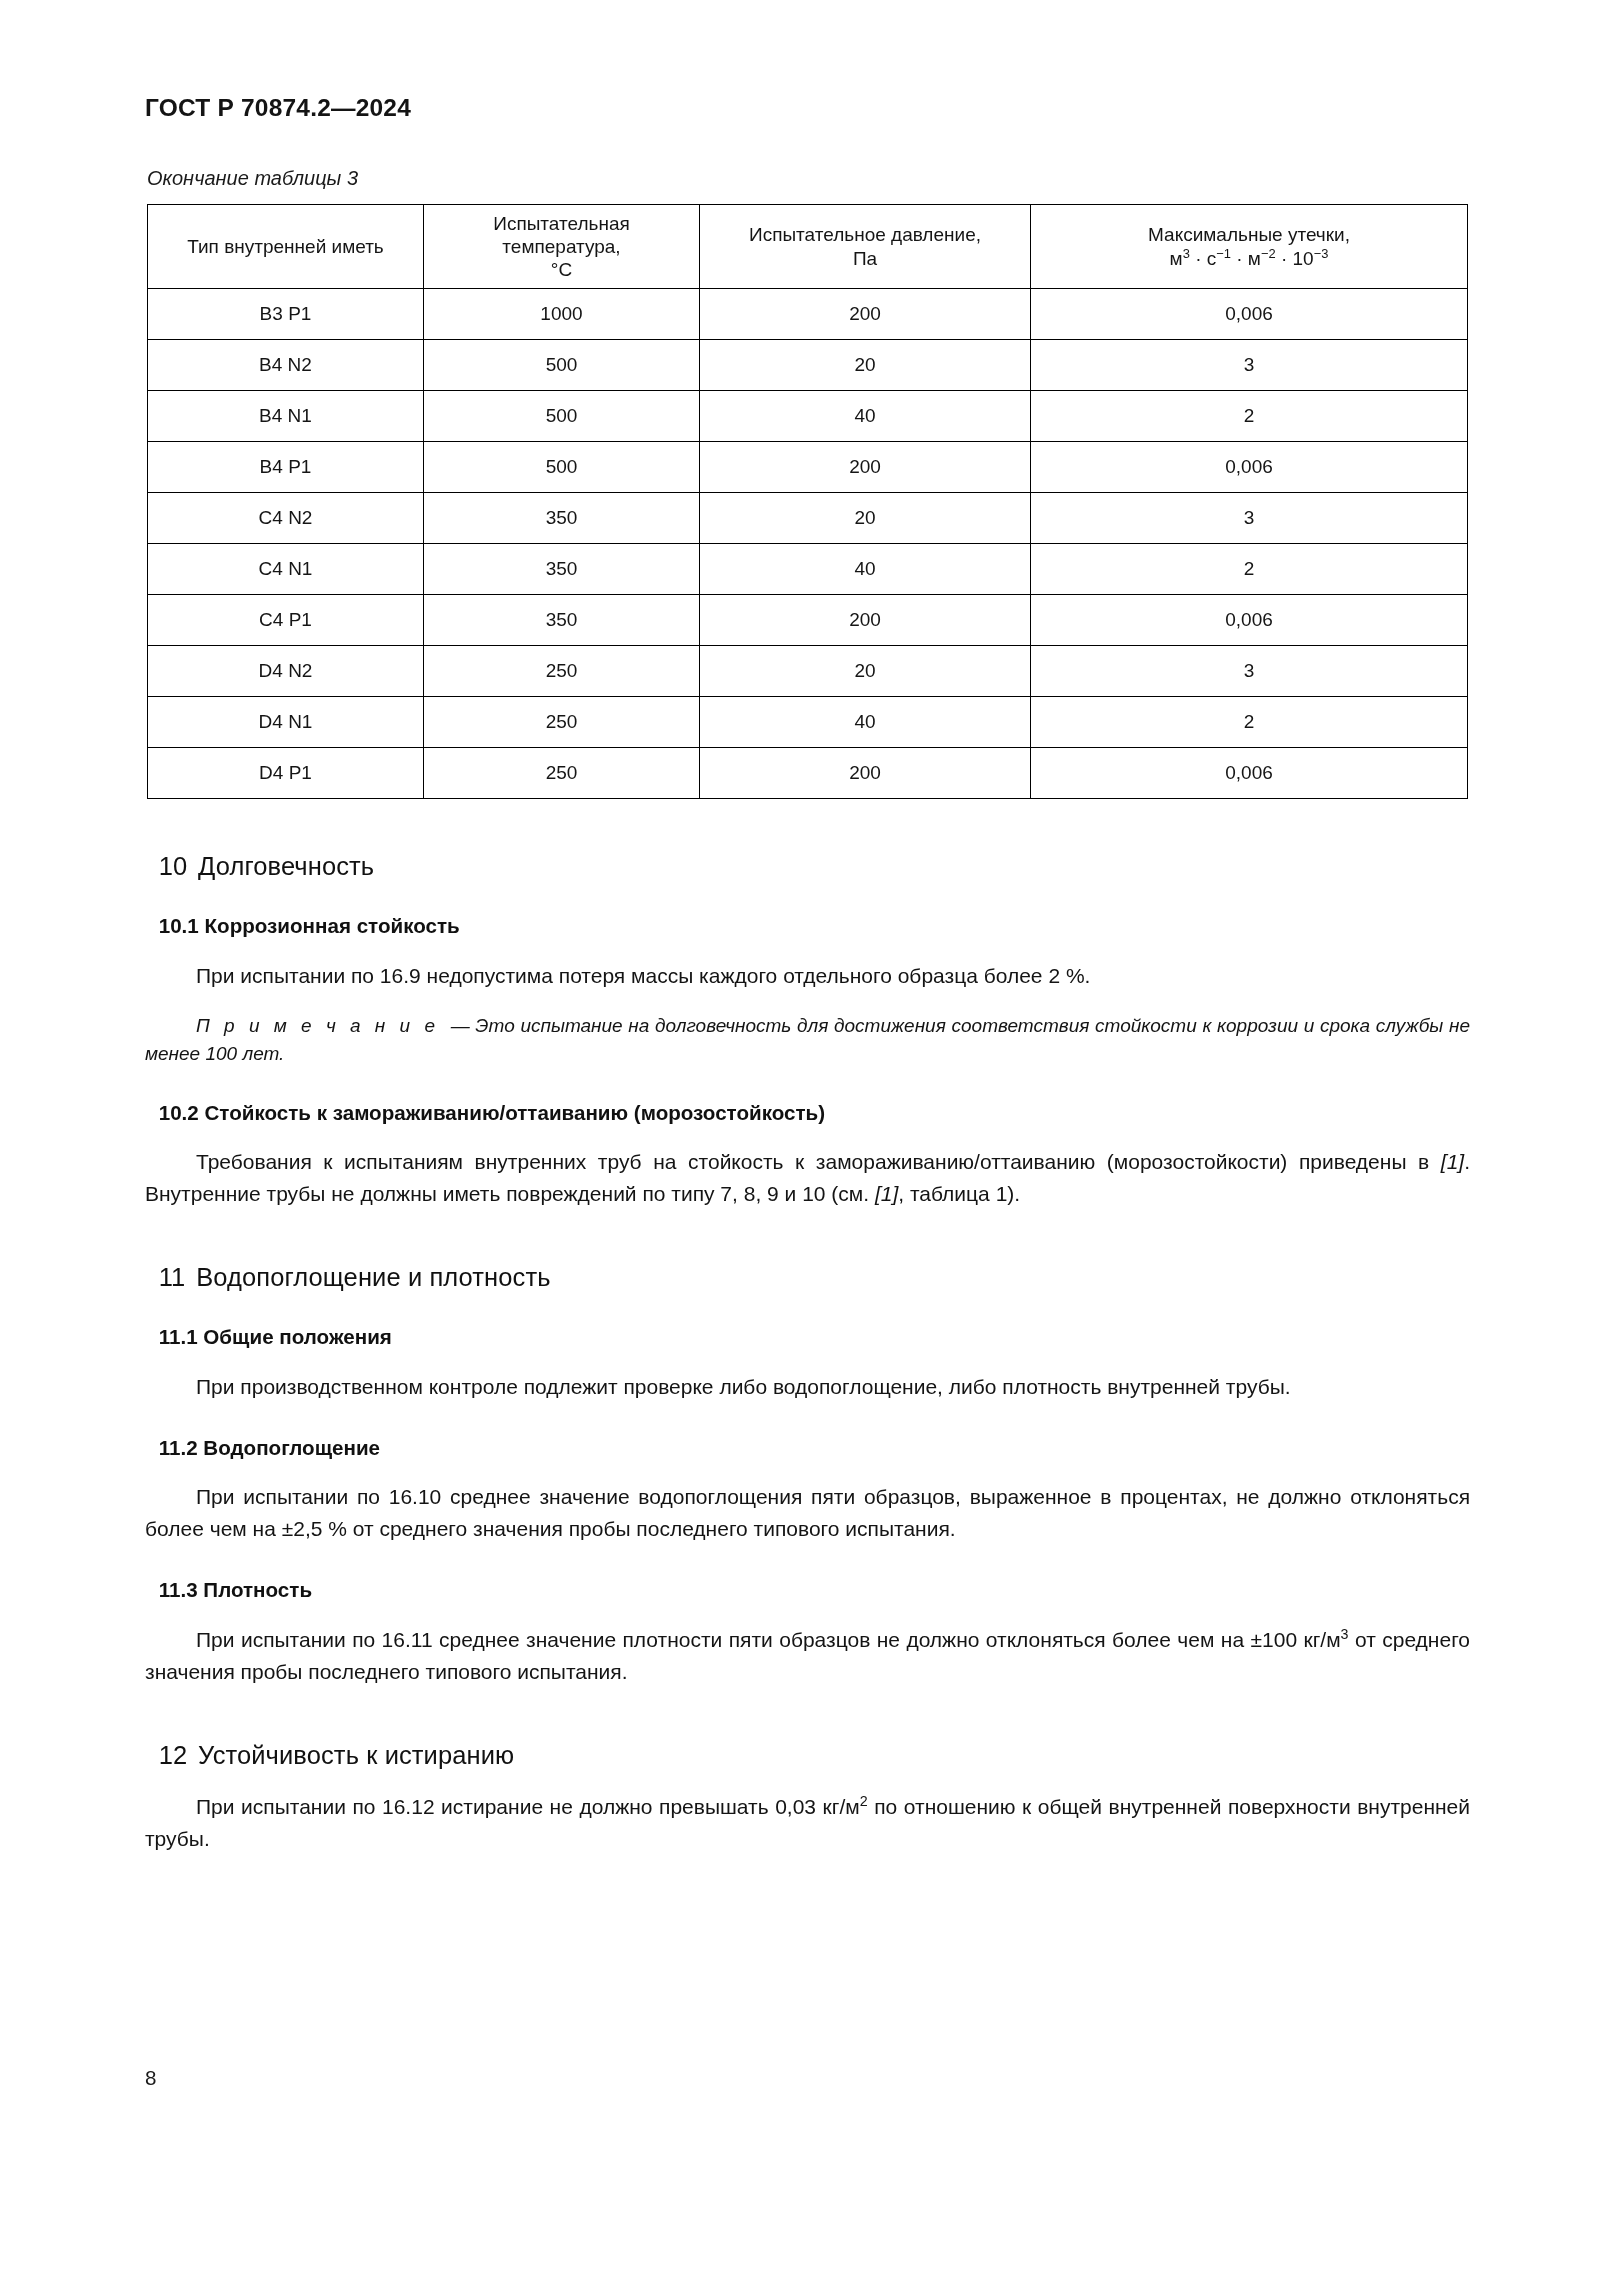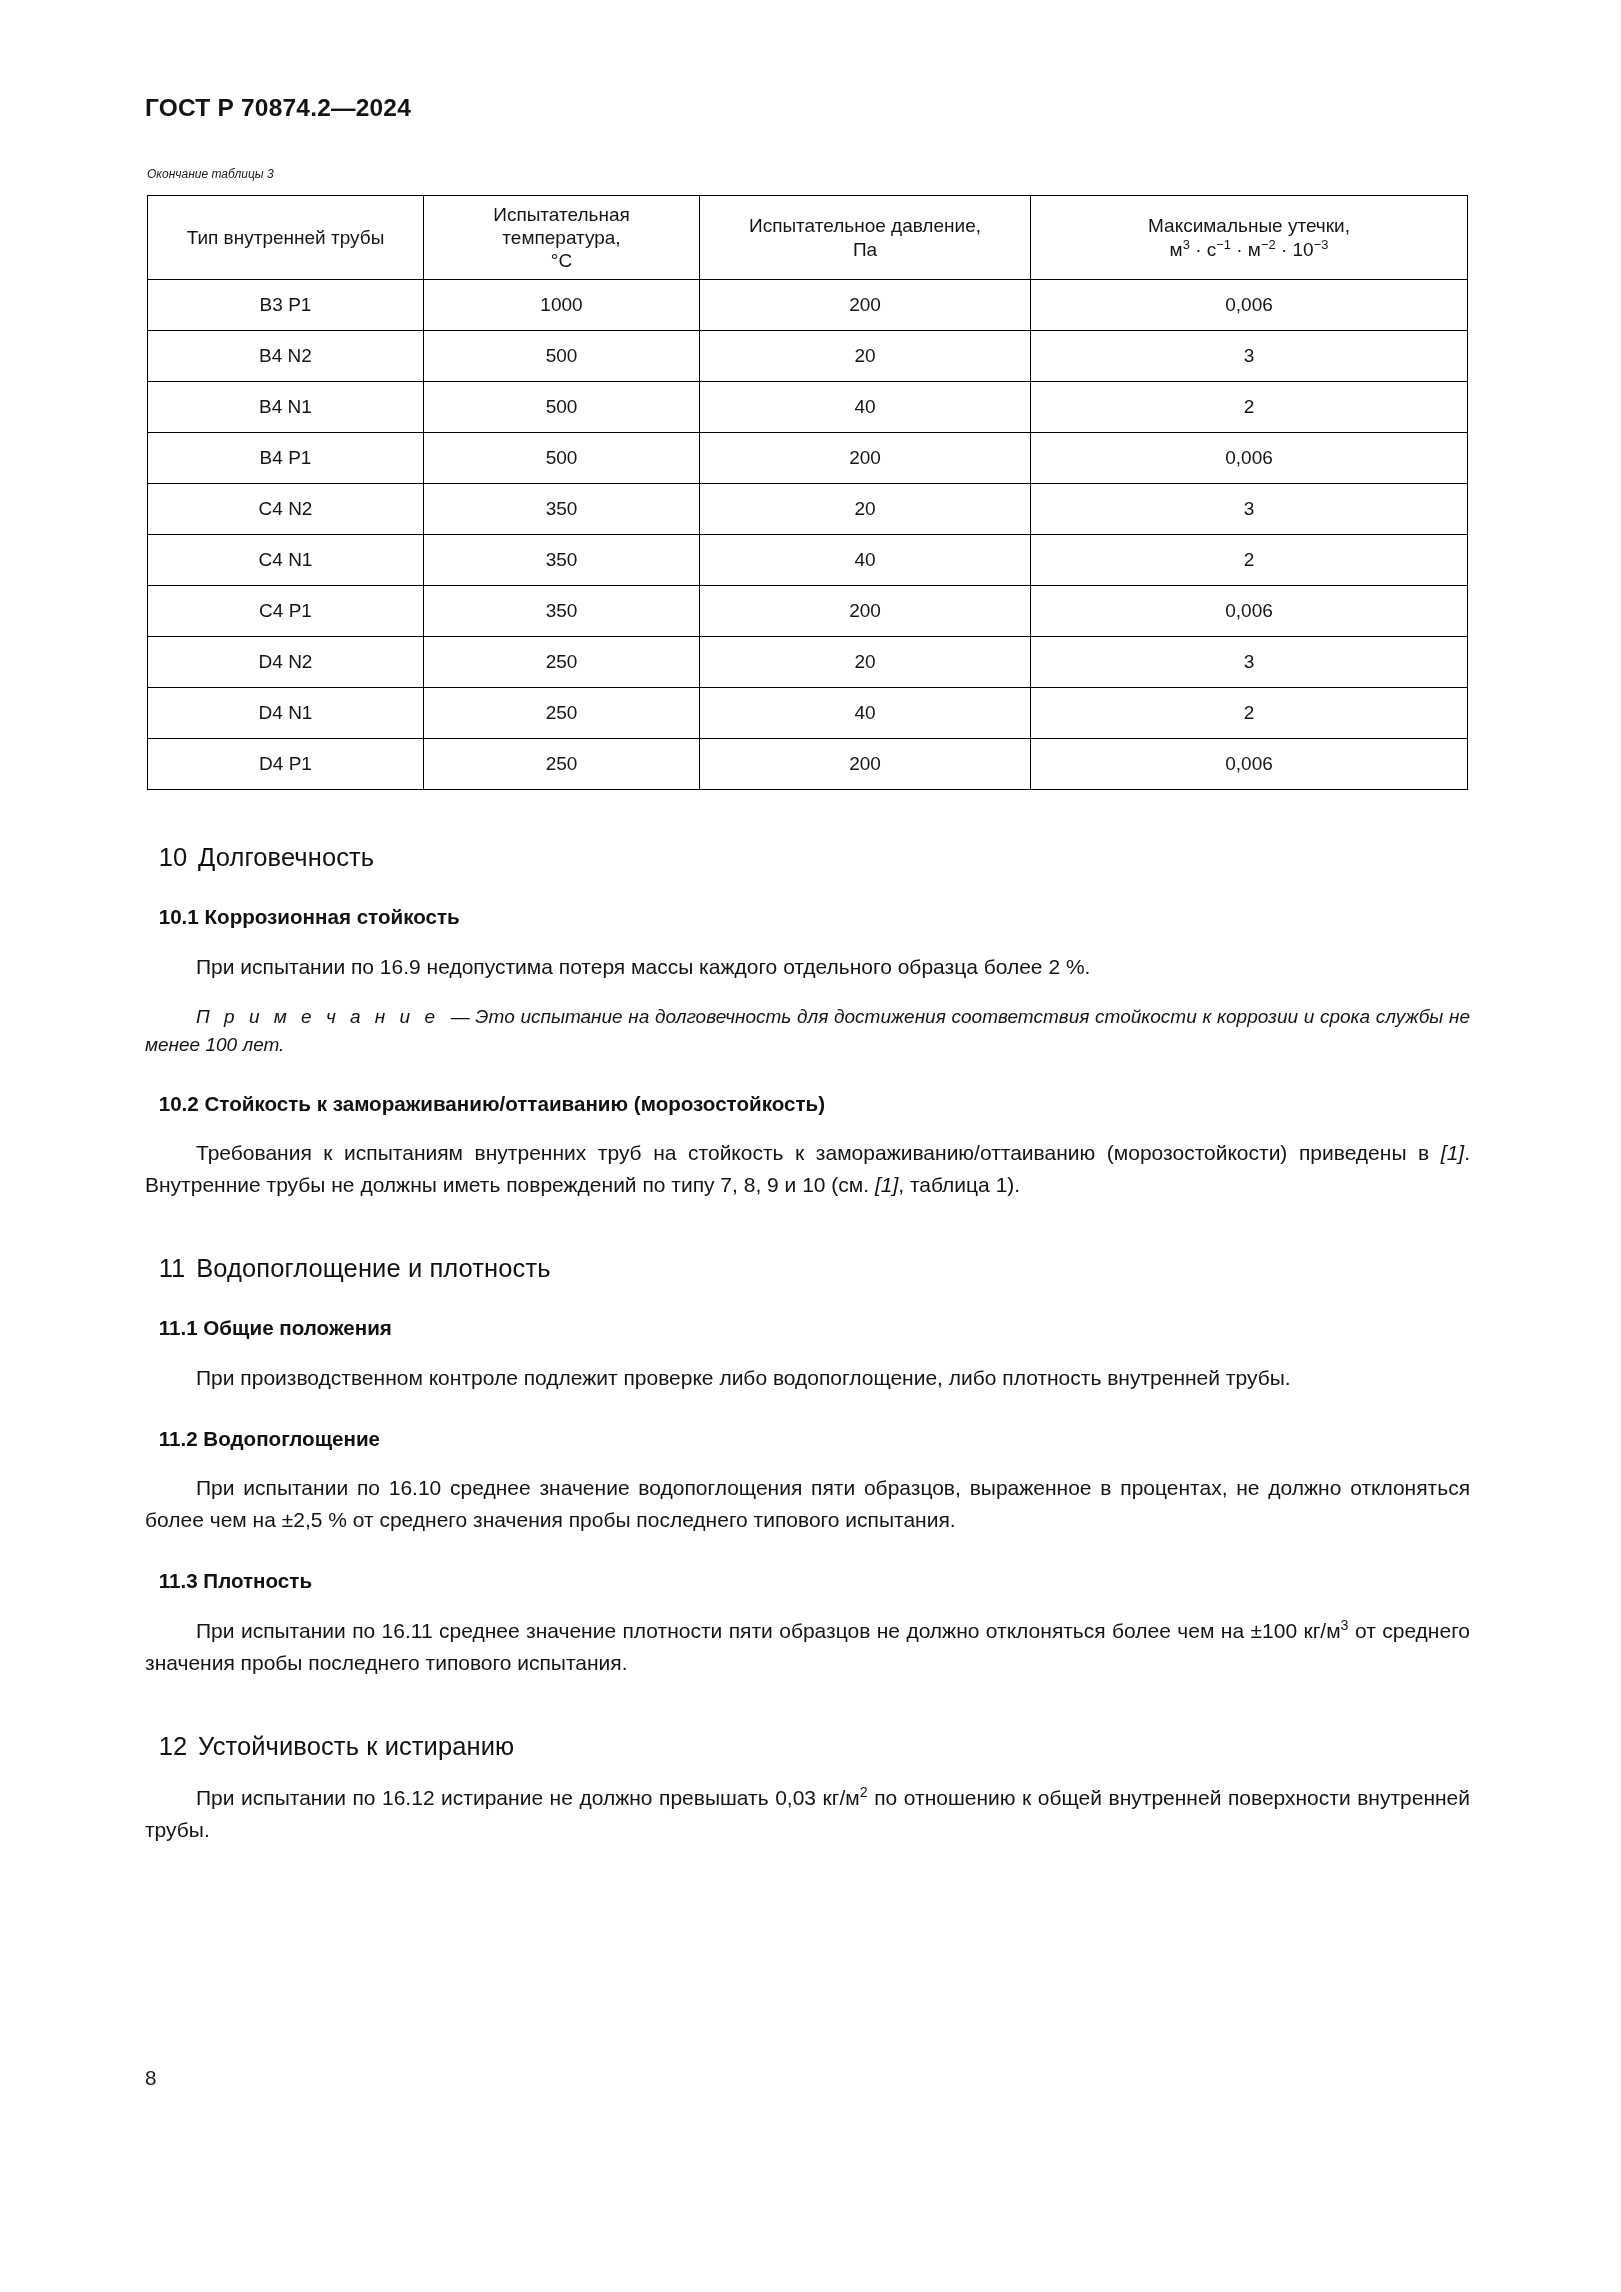--- a/index.html
+++ b/index.html
@@ -34,21 +34,21 @@
     font-size: 24.5px;
     font-weight: bold;
     letter-spacing: 0.2px;
     margin: 0 0 45px 0;
     color: #141414;
   }
 
   
   .table-caption {
     font-style: italic;
-    font-size: 12px;
+    font-size: 20px;
     margin: 0 0 13.7px 2px;
     color: #1a1a1a;
   }
 
   
   table.spec {
     border-collapse: collapse;
     width: 1321px;
     table-layout: fixed;
     margin: 0 0 0 2px;
@@ -142,21 +142,21 @@
     <table class="spec">
       <colgroup>
         <col class="c1">
           <col class="c2">
           <col class="c3">
           <col class="c4">
       </colgroup>
       <thead>
         <tr>
           <th>
-            <span class="unit-line">Тип внутренней трубы</span>
+            <span class="unit-line">Тип внутренней иметь</span>
           </th>
           <th>
             <span class="unit-line">Испытательная температура,</span>
             <span class="unit-line">°С</span>
           </th>
           <th>
             <span class="unit-line">Испытательное давление,</span>
             <span class="unit-line">Па</span>
           </th>
           <th>

